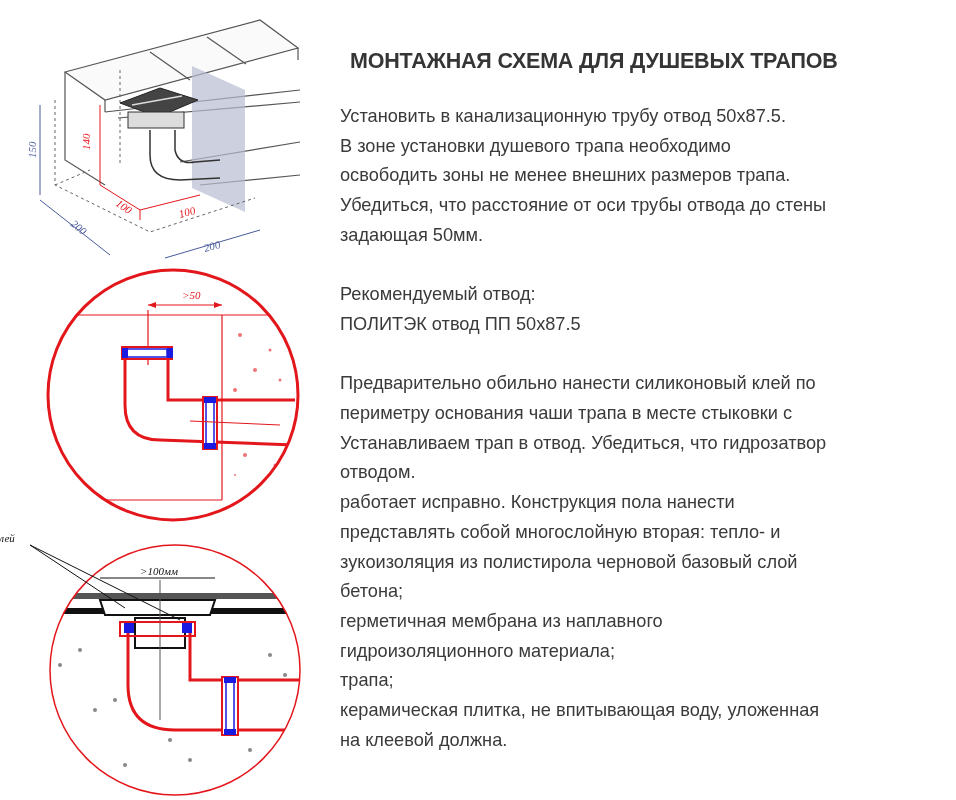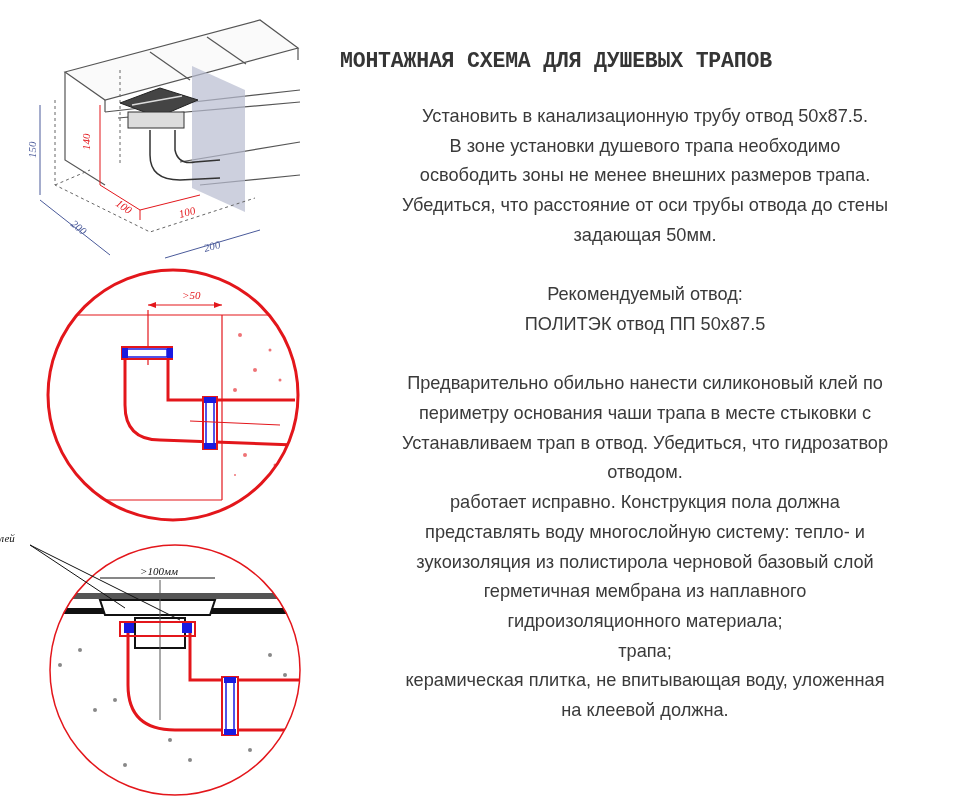--- a/index.html
+++ b/index.html
@@ -2,23 +2,23 @@
 <html><head>
 <meta charset="utf-8">
 <style>
   html, body { margin: 0; padding: 0; background: #ffffff; }
   body { width: 956px; height: 800px; position: relative; overflow: hidden; font-family: "Liberation Sans", "DejaVu Sans", sans-serif; }
   .diagram { position: absolute; }
   #iso { left: 20px; top: 0; width: 300px; height: 270px; }
   #detail1 { left: 40px; top: 265px; width: 270px; height: 260px; }
   #detail2 { left: 0; top: 520px; width: 320px; height: 280px; }
   .content { position: absolute; left: 340px; top: 44px; width: 610px; color: #3a3a3a; }
-  .title { font-family: Liberation Mono, monospace; font-weight: bold; font-size: 21.5px; letter-spacing: -0.2px; color: #353535; margin: 0 0 24px 0; line-height: 34px; white-space: nowrap; }
+  .title { font-family: Liberation Sans, sans-serif; font-weight: bold; font-size: 21.5px; letter-spacing: -0.2px; color: #353535; margin: 0 0 24px 10px; line-height: 34px; white-space: nowrap; }
   .para { font-size: 18.2px; line-height: 29.7px; margin: 0; }
-  .para .line { display: block; white-space: nowrap; text-align: center; }
+  .para .line { display: block; white-space: nowrap; }
   .gap { height: 29.7px; }
   svg text { font-family: "Liberation Serif", serif; font-style: italic; }
 </style>
 </head>
 <body>
 
 <svg class="diagram" id="iso" viewBox="0 0 300 270">
   <g fill="none" stroke="#555" stroke-width="1.2">
 
     <polygon points="45,72 240,20 278,48 85,100" fill="#fafafa"></polygon>
@@ -170,22 +170,23 @@
   <p class="para">
     <span class="line">Рекомендуемый отвод:</span>
     <span class="line">ПОЛИТЭК отвод ПП 50х87.5</span>
   </p>
   <div class="gap"></div>
   <p class="para">
     <span class="line">Предварительно обильно нанести силиконовый клей по</span>
     <span class="line">периметру основания чаши трапа в месте стыковки с</span>
     <span class="line">Устанавливаем трап в отвод. Убедиться, что гидрозатвор</span>
     <span class="line">отводом.</span>
-    <span class="line">работает исправно. Конструкция пола должна</span>
-    <span class="line">представлять воду многослойную систему: тепло- и</span>
+    <span class="line">работает исправно. Конструкция пола нанести</span>
+    <span class="line">представлять собой многослойную вторая: тепло- и</span>
     <span class="line">зукоизоляция из полистирола черновой базовый слой</span>
+    <span class="line">бетона;</span>
     <span class="line">герметичная мембрана из наплавного</span>
     <span class="line">гидроизоляционного материала;</span>
     <span class="line">трапа;</span>
     <span class="line">керамическая плитка, не впитывающая воду, уложенная</span>
     <span class="line">на клеевой должна.</span>
   </p>
 </div>
 
 </body></html>

